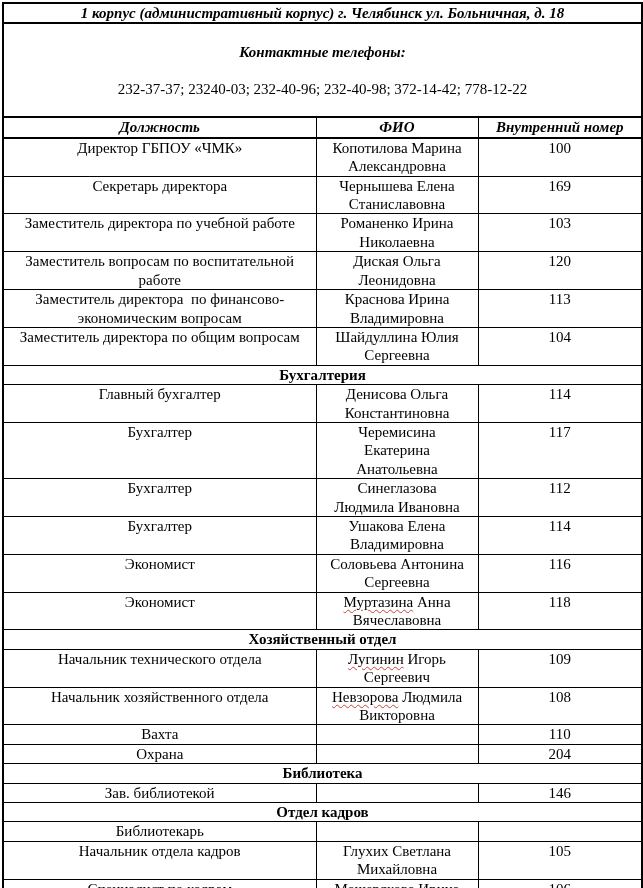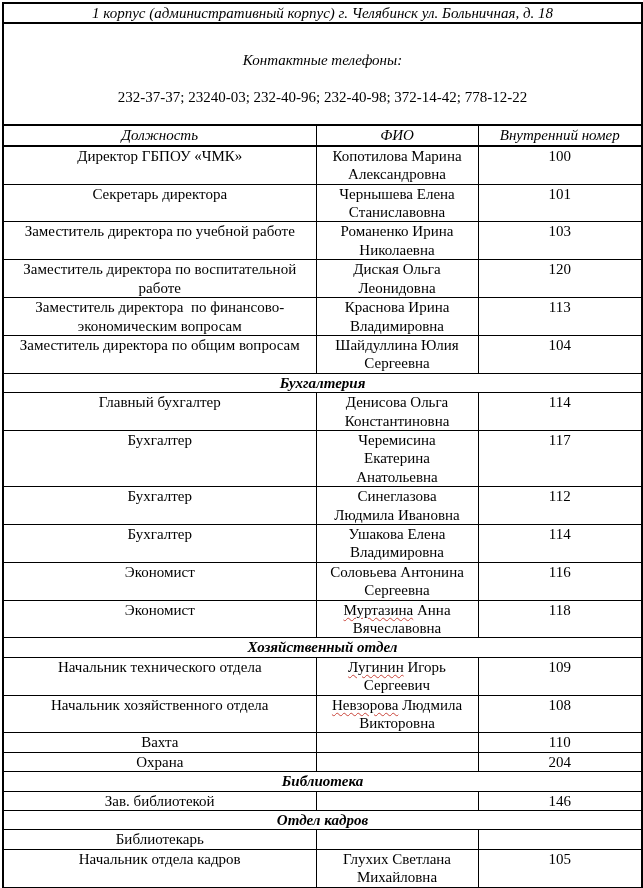--- a/index.html
+++ b/index.html
@@ -24,26 +24,25 @@
   }
   td {
     border: 1px solid #000;
     text-align: center;
     vertical-align: top;
     padding: 0 2px;
     line-height: 18.4px;
     white-space: pre-line;
     overflow: hidden;
   }
-  .b { font-weight: normal; margin-top: 8px; }
+  .b { font-weight: bold; }
   .i { font-style: italic; }
   .thick-bottom { border-bottom-width: 2px; }
   .section-cell {
     font-weight: bold;
-    font-style: italic;
   }
   .misspelled {
     text-decoration: underline;
     text-decoration-style: wavy;
     text-decoration-color: var(--spell, #c9443a);
     text-decoration-thickness: 1px;
     text-underline-offset: 2px;
   }
 </style>
 </head>
@@ -75,30 +74,30 @@
       <tr>
         <td>Директор ГБПОУ «ЧМК»</td>
         <td>Копотилова Марина
 Александровна</td>
         <td>100</td>
       </tr>
       <tr>
         <td>Секретарь директора</td>
         <td>Чернышева Елена
 Станиславовна</td>
-        <td>101</td>
+        <td>169</td>
       </tr>
       <tr>
         <td>Заместитель директора по учебной работе</td>
         <td>Романенко Ирина
 Николаевна</td>
         <td>103</td>
       </tr>
       <tr>
-        <td>Заместитель директора по воспитательной
+        <td>Заместитель вопросам по воспитательной
 работе</td>
         <td>Диская Ольга
 Леонидовна</td>
         <td>120</td>
       </tr>
       <tr>
         <td>Заместитель директора&nbsp; по финансово-
 экономическим вопросам</td>
         <td>Краснова Ирина
 Владимировна</td>

